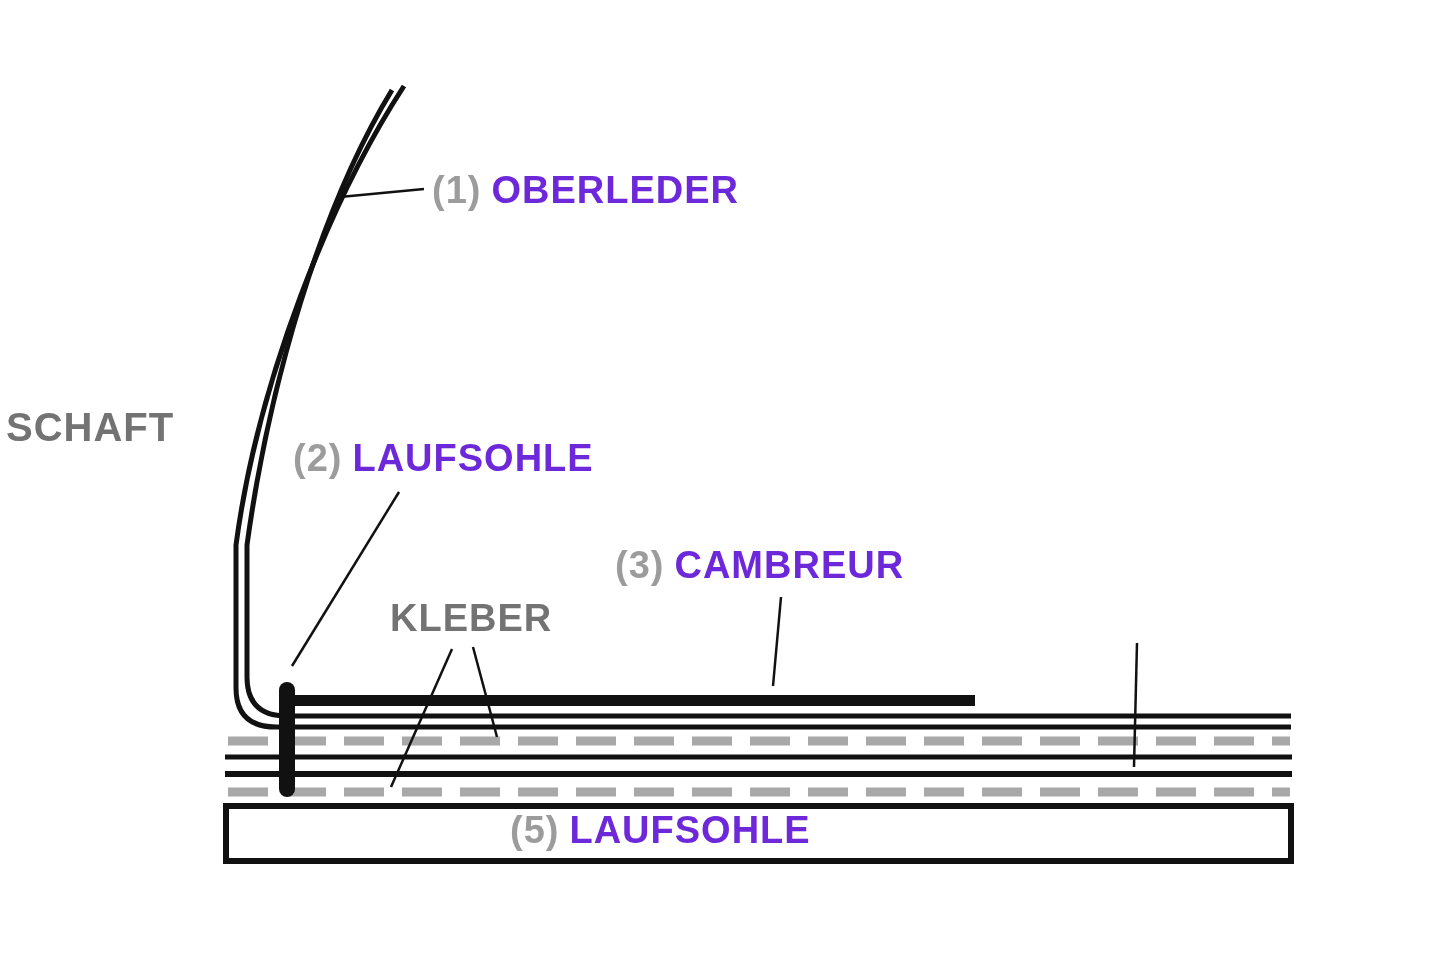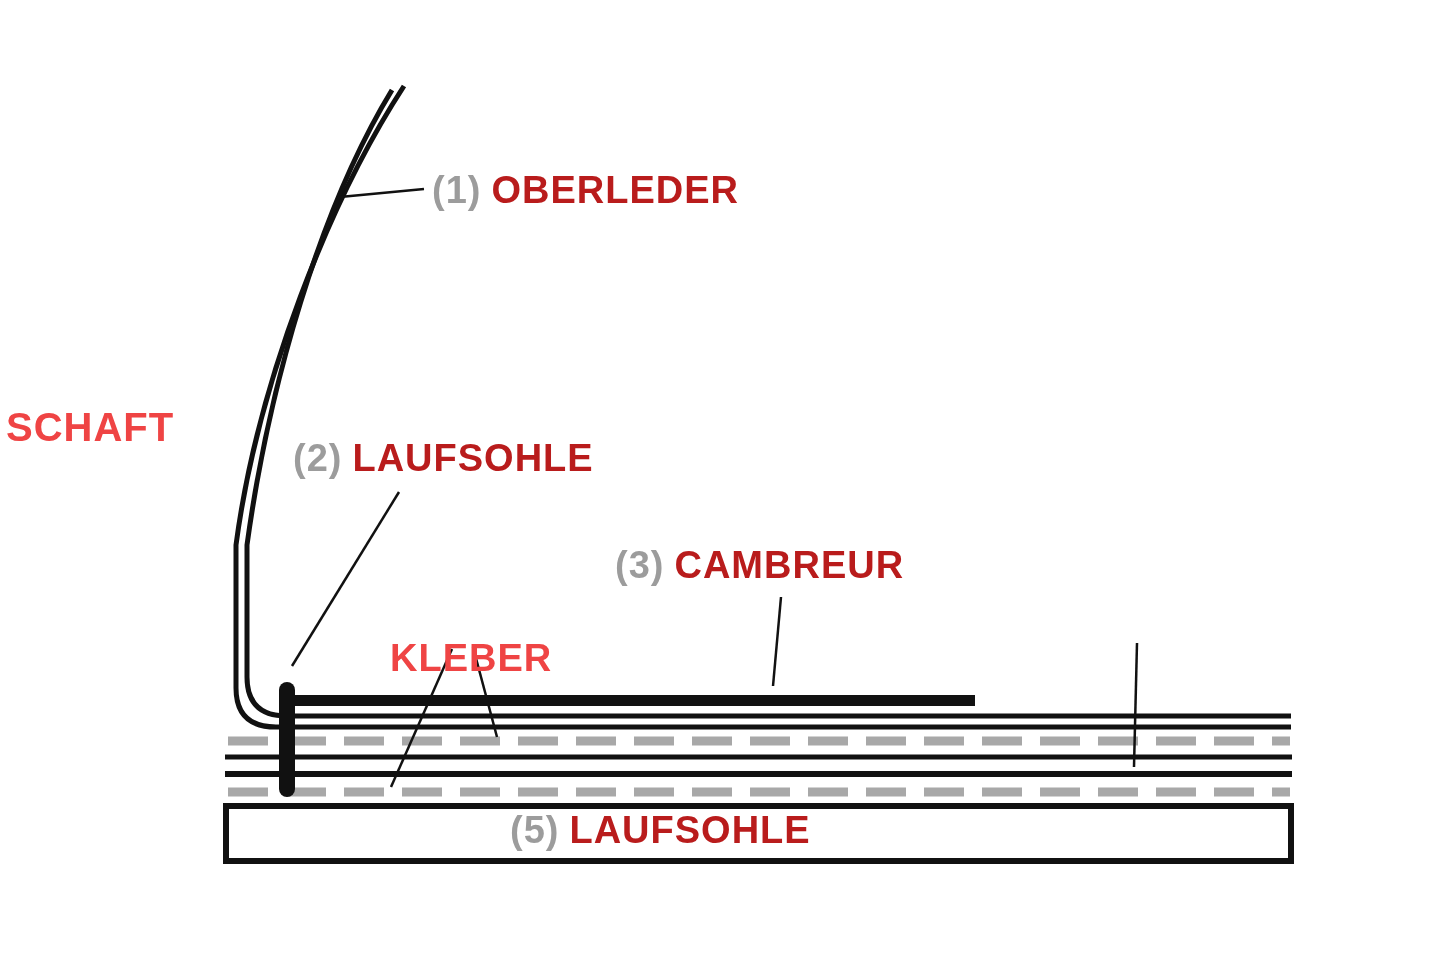--- a/index.html
+++ b/index.html
@@ -26,24 +26,24 @@
     white-space: nowrap;
     letter-spacing: 1px;
     font-size: 38px;
     line-height: 1.1;
   }
   .label .num {
     color: #9c9c9c;
     margin-right: 10px;
   }
   .label .txt {
-    color: #b91c1c;
+    color: #6d28d9;
   }
   .label.gray-label {
-    color: #ef4444;
+    color: #737373;
   }
   .label.schaft {
     font-size: 40px;
   }
 </style>
 </head>
 <body>
 
 <div class="canvas">
 
@@ -82,21 +82,21 @@
 
   <div class="label" style="left:293px; top:438px;">
     <span class="num">(2)</span><span class="txt">LAUFSOHLE</span>
   </div>
 
   <div class="label" style="left:615px; top:545px;">
     <span class="num">(3)</span><span class="txt">CAMBREUR</span>
   </div>
 
 
-  <div class="label gray-label" style="left:390px; top:598px;margin-top:40px;">
+  <div class="label gray-label" style="left:390px; top:598px;">
     <span>KLEBER</span>
   </div>
 
   <div class="label" style="left:510px; top:810px;text-align:right;">
     <span class="num">(5)</span><span class="txt">LAUFSOHLE</span>
   </div>
 
 </div>
 
 </body></html>

